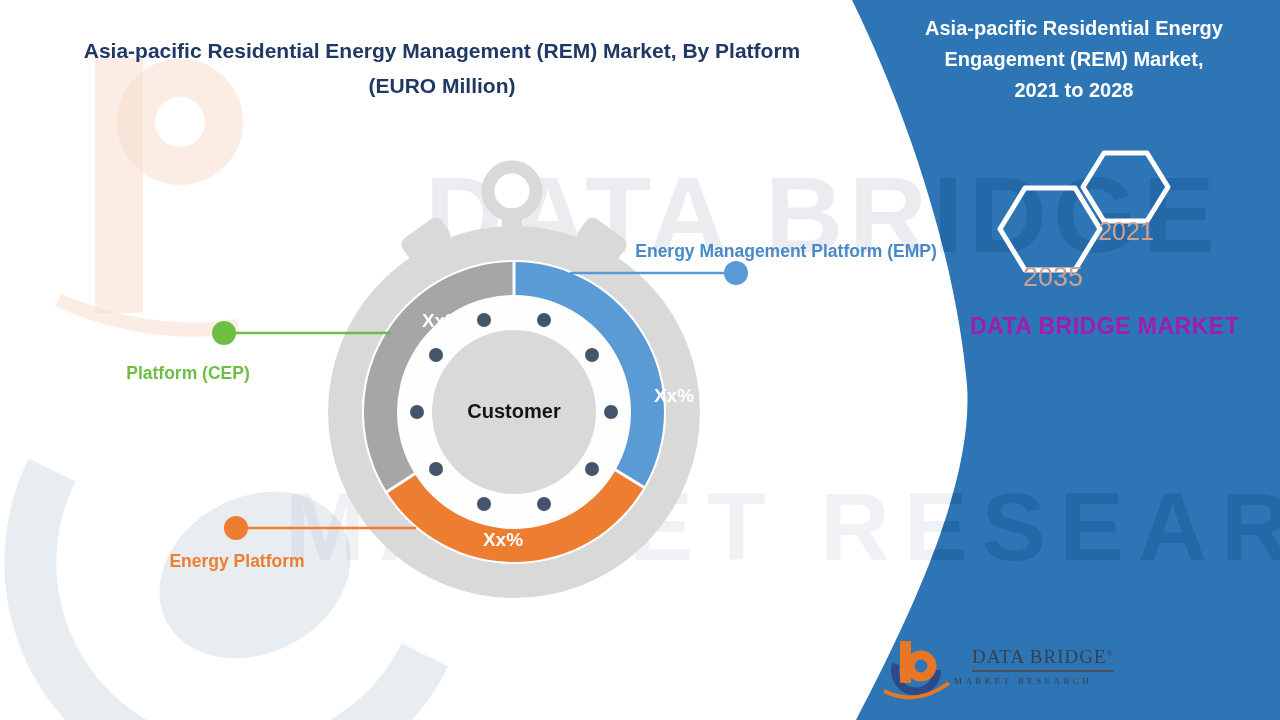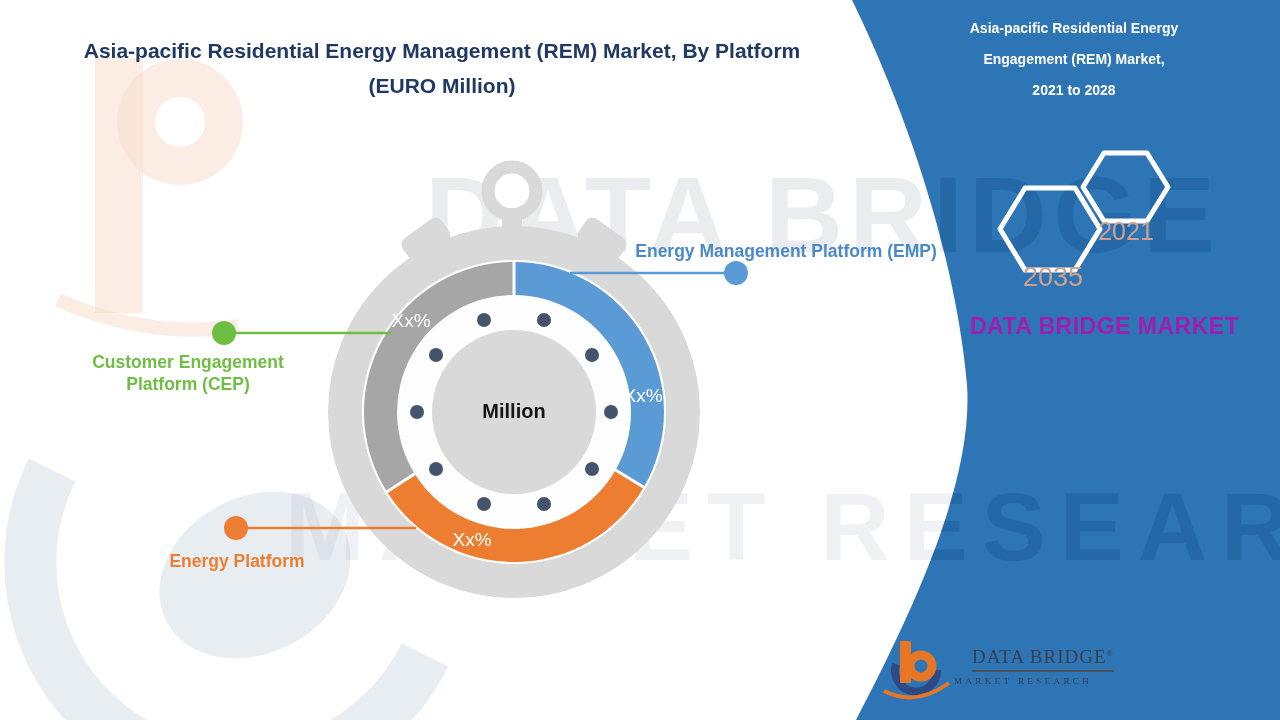--- a/index.html
+++ b/index.html
@@ -3,27 +3,27 @@
 <meta charset="utf-8">
 <style>
   html,body{margin:0;padding:0;}
   #canvas{position:relative;width:1280px;height:720px;background:#ffffff;overflow:hidden;
           font-family:"Liberation Sans",sans-serif;}
   .abs{position:absolute;}
   .ctr{transform:translate(-50%,-50%);white-space:nowrap;}
   .left-title{left:42px;top:33px;width:800px;text-align:center;
               font-size:21px;font-weight:600;color:#1F3864;line-height:35px;}
   .right-title{left:898px;top:13px;width:352px;text-align:center;
-               font-size:14px;font-weight:600;color:#ffffff;line-height:31px;}
+               font-size:20px;font-weight:600;color:#ffffff;line-height:31px;}
   .brand-yellow{left:970px;top:311px;width:306px;text-align:left;
                 font-size:23px;font-weight:600;color:#a21caf;line-height:30px;letter-spacing:.5px;}
   .hex-label{color:#D0A08C;font-weight:400;margin-top:44px;}
   #hex2028-label{left:1053px;top:233px;font-size:27px;}
   #hex2021-label{left:1126px;top:187px;font-size:25px;}
-  .pct{color:#ffffff;font-weight:400;font-size:19px;}
+  .pct{color:#ffffff;font-weight:700;font-size:19px;margin-left:31px;}
   .platform{left:514px;top:411px;font-size:20px;font-weight:700;color:#151515;}
   .callout{font-weight:700;font-size:17.5px;text-align:center;line-height:22px;}
   .callout.emp{left:786px;top:251px;color:#4A89C7;}
   .callout.cep{left:188px;top:373px;color:#6FBE44;}
   .callout.ea{left:237px;top:561px;color:#ED7D31;}
   .logo-title{left:952px;top:646px;font-family:"Liberation Serif",serif;font-size:19px;
               color:#39404E;letter-spacing:1px;border-bottom:2px solid #4A4F5A;padding-bottom:2px;margin-left:20px;}
   .logo-title sup{font-size:8px;}
   .logo-sub{left:954px;top:676px;font-family:"Liberation Serif",serif;font-size:9px;
             letter-spacing:3.4px;color:#39404E;}
@@ -132,25 +132,24 @@
   <div class="abs ctr hex-label" id="hex2021-label">2021</div>
 
   <div class="abs brand-yellow">
     <div>DATA BRIDGE MARKET</div>
   </div>
 
   <div class="abs ctr pct" style="left:411px;top:321px;">Xx%</div>
   <div class="abs ctr pct" style="left:643px;top:396px;">Xx%</div>
   <div class="abs ctr pct" style="left:472px;top:540px;">Xx%</div>
 
-  <div class="abs ctr platform">Million</div>
+  <div class="abs ctr platform">Customer</div>
 
   <div class="abs ctr callout emp">Energy Management Platform (EMP)</div>
   <div class="abs ctr callout cep">
-    <div>Customer Engagement</div>
     <div>Platform (CEP)</div>
   </div>
   <div class="abs ctr callout ea">Energy Platform</div>
 
   <div class="abs logo-title"><span>DATA BRIDGE</span><sup>®</sup></div>
   <div class="abs logo-sub">MARKET RESEARCH</div>
 
 </div>
 
 </body></html>

